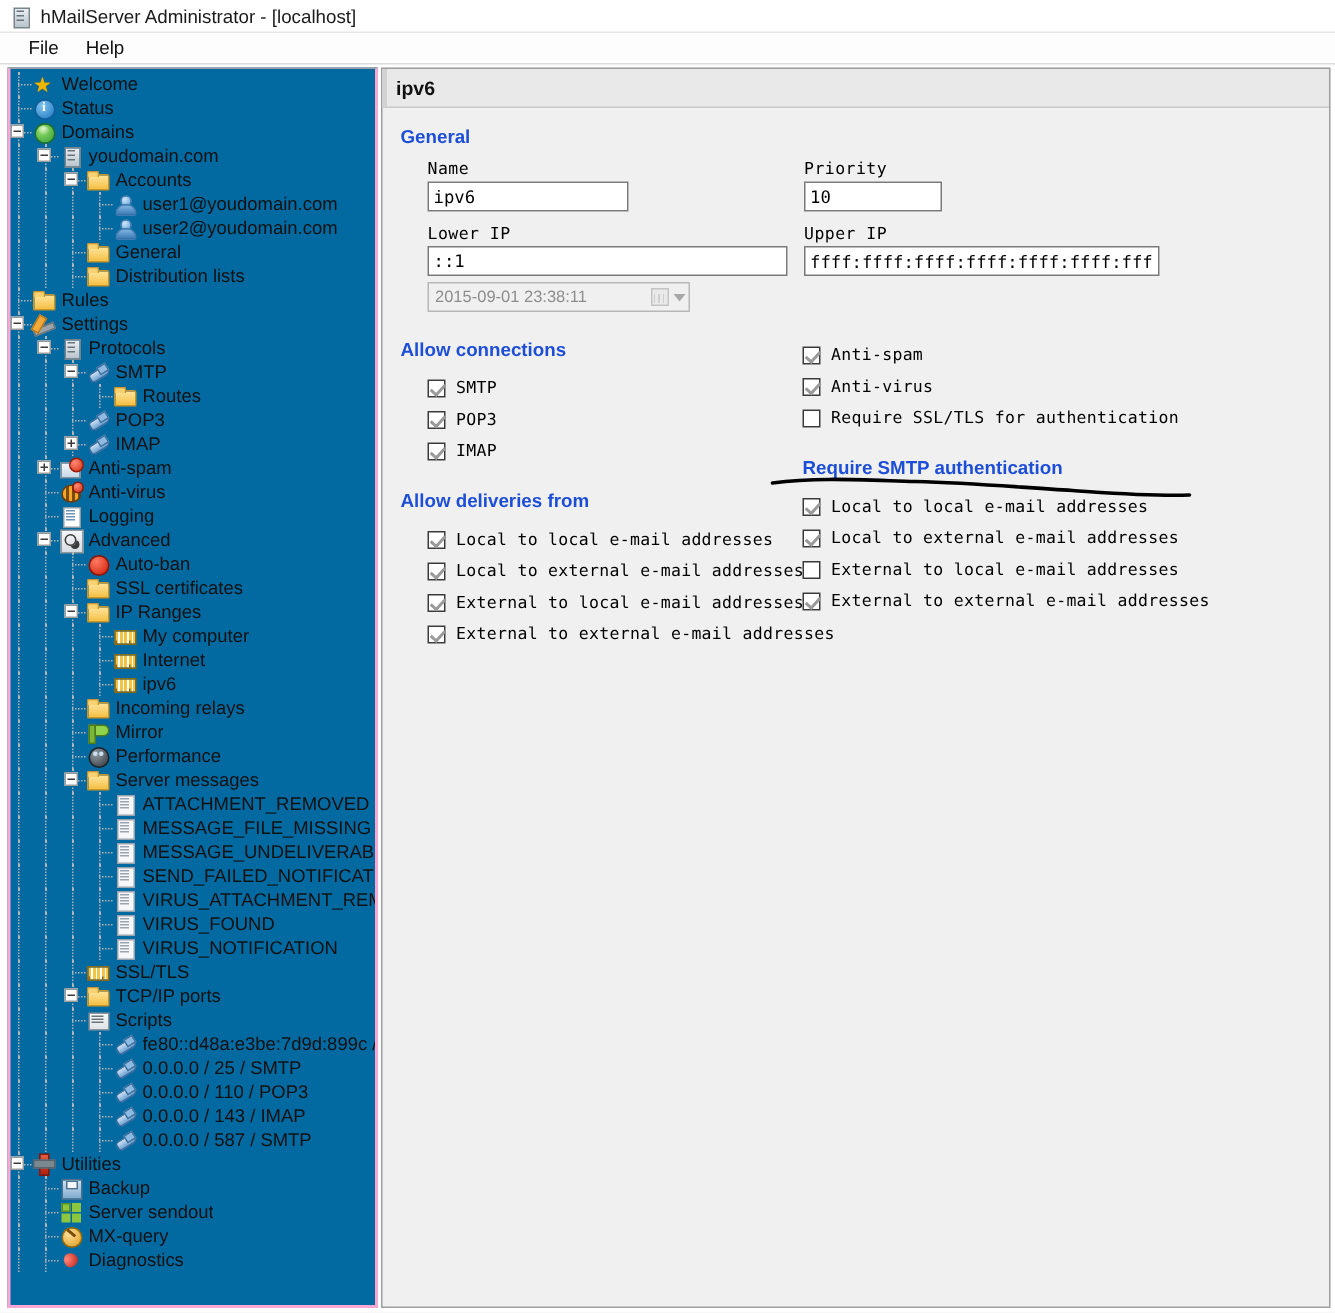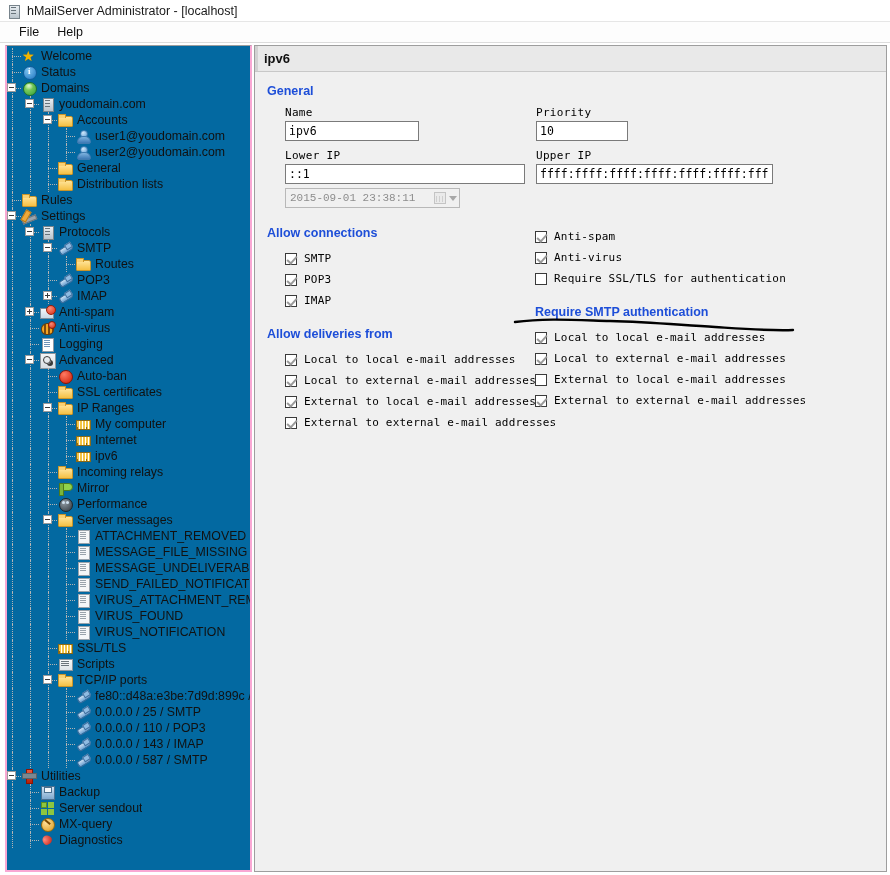--- a/index.html
+++ b/index.html
@@ -245,21 +245,21 @@
 
   .datebox {
     width:175px; height:20px;
     border:1px solid #b8b8b8;
     background:#f0f0f0;
     display:flex; align-items:center;
     padding:0 2px 0 4px;
     position:relative;
   }
   .datebox .dtext {
-    font-family:Liberation Mono, monospace;
+    font-family:Liberation Sans, sans-serif;
     font-size:11px; color:#8d8d8d; flex:1;
   }
   .datebox .dcal {
     width:12px;height:12px;border:1px solid #c4c4c4;background:#eaeaea;margin-right:3px;
     position:relative;
   }
   .datebox .dcal::after{content:"";position:absolute;left:1px;top:3px;right:1px;bottom:1px;
     background:repeating-linear-gradient(90deg,#cfcfcf 0 1px,transparent 1px 3px);}
   .datebox .darrow {
     width:0;height:0;border-left:4px solid transparent;border-right:4px solid transparent;
@@ -631,31 +631,31 @@
           <span class="guide" style="left: 41px; top: 0px; bottom: 0px;"></span>
           <span style="position: absolute; border-top: 1px dotted rgb(180, 180, 180); width: 9px; left: 41px; top: 8px;"></span>
           <span class="ico ic-fence" style="margin-left: 50px;"></span>
           <span class="lbl">SSL/TLS</span>
         </div>
         <div class="node">
           <span class="guide" style="left: 5px; top: 0px; bottom: 0px;"></span>
           <span class="guide" style="left: 23px; top: 0px; bottom: 0px;"></span>
           <span class="guide" style="left: 41px; top: 0px; bottom: 0px;"></span>
           <span style="position: absolute; border-top: 1px dotted rgb(180, 180, 180); width: 9px; left: 41px; top: 8px;"></span>
-          <span class="ico ic-script" style="margin-left: 50px;"></span>
-          <span class="lbl">Scripts</span>
-        </div>
-        <div class="node">
-          <span class="guide" style="left: 5px; top: 0px; bottom: 0px;"></span>
-          <span class="guide" style="left: 23px; top: 0px; bottom: 0px;"></span>
-          <span class="guide" style="left: 41px; top: 0px; bottom: 0px;"></span>
-          <span style="position: absolute; border-top: 1px dotted rgb(180, 180, 180); width: 9px; left: 41px; top: 8px;"></span>
           <span class="twisty" style="left: 36px; top: 3px;"></span>
           <span class="ico ic-folder" style="margin-left: 50px;"></span>
           <span class="lbl">TCP/IP ports</span>
+        </div>
+        <div class="node">
+          <span class="guide" style="left: 5px; top: 0px; bottom: 0px;"></span>
+          <span class="guide" style="left: 23px; top: 0px; bottom: 0px;"></span>
+          <span class="guide" style="left: 41px; top: 0px; bottom: 0px;"></span>
+          <span style="position: absolute; border-top: 1px dotted rgb(180, 180, 180); width: 9px; left: 41px; top: 8px;"></span>
+          <span class="ico ic-script" style="margin-left: 50px;"></span>
+          <span class="lbl">Scripts</span>
         </div>
         <div class="node">
           <span class="guide" style="left: 5px; top: 0px; bottom: 0px;"></span>
           <span class="guide" style="left: 23px; top: 0px; bottom: 0px;"></span>
           <span class="guide" style="left: 41px; top: 0px; bottom: 0px;"></span>
           <span class="guide" style="left: 59px; top: 0px; bottom: 0px;"></span>
           <span style="position: absolute; border-top: 1px dotted rgb(180, 180, 180); width: 9px; left: 59px; top: 8px;"></span>
           <span class="ico ic-plug" style="margin-left: 68px;"></span>
           <span class="lbl">fe80::d48a:e3be:7d9d:899c / 587</span>
         </div>

